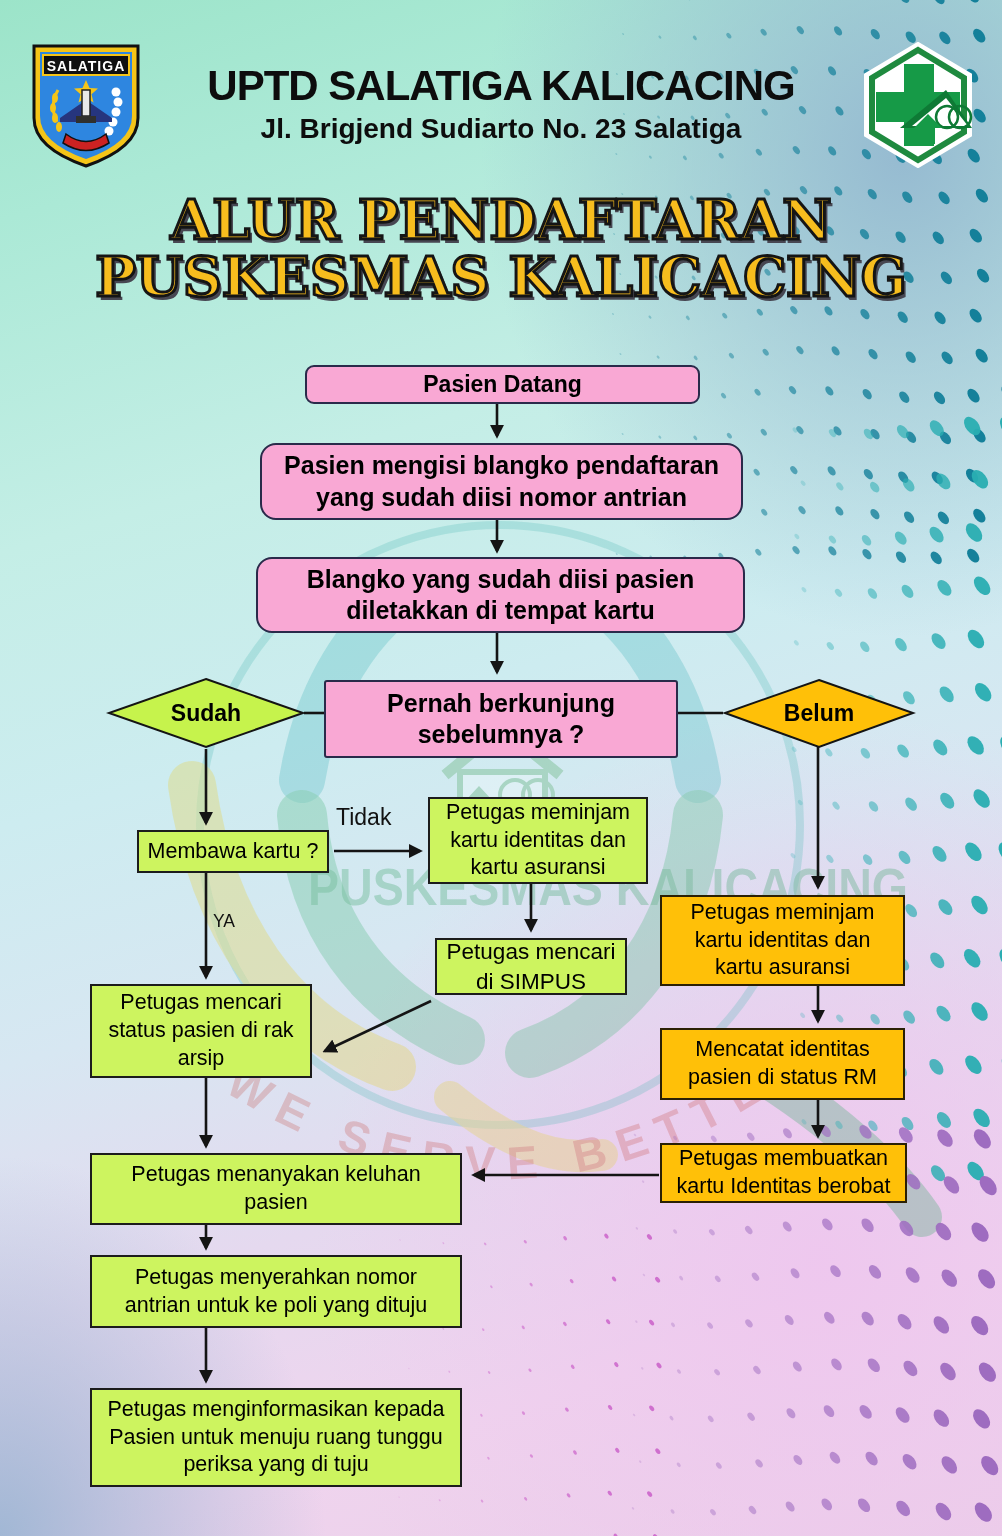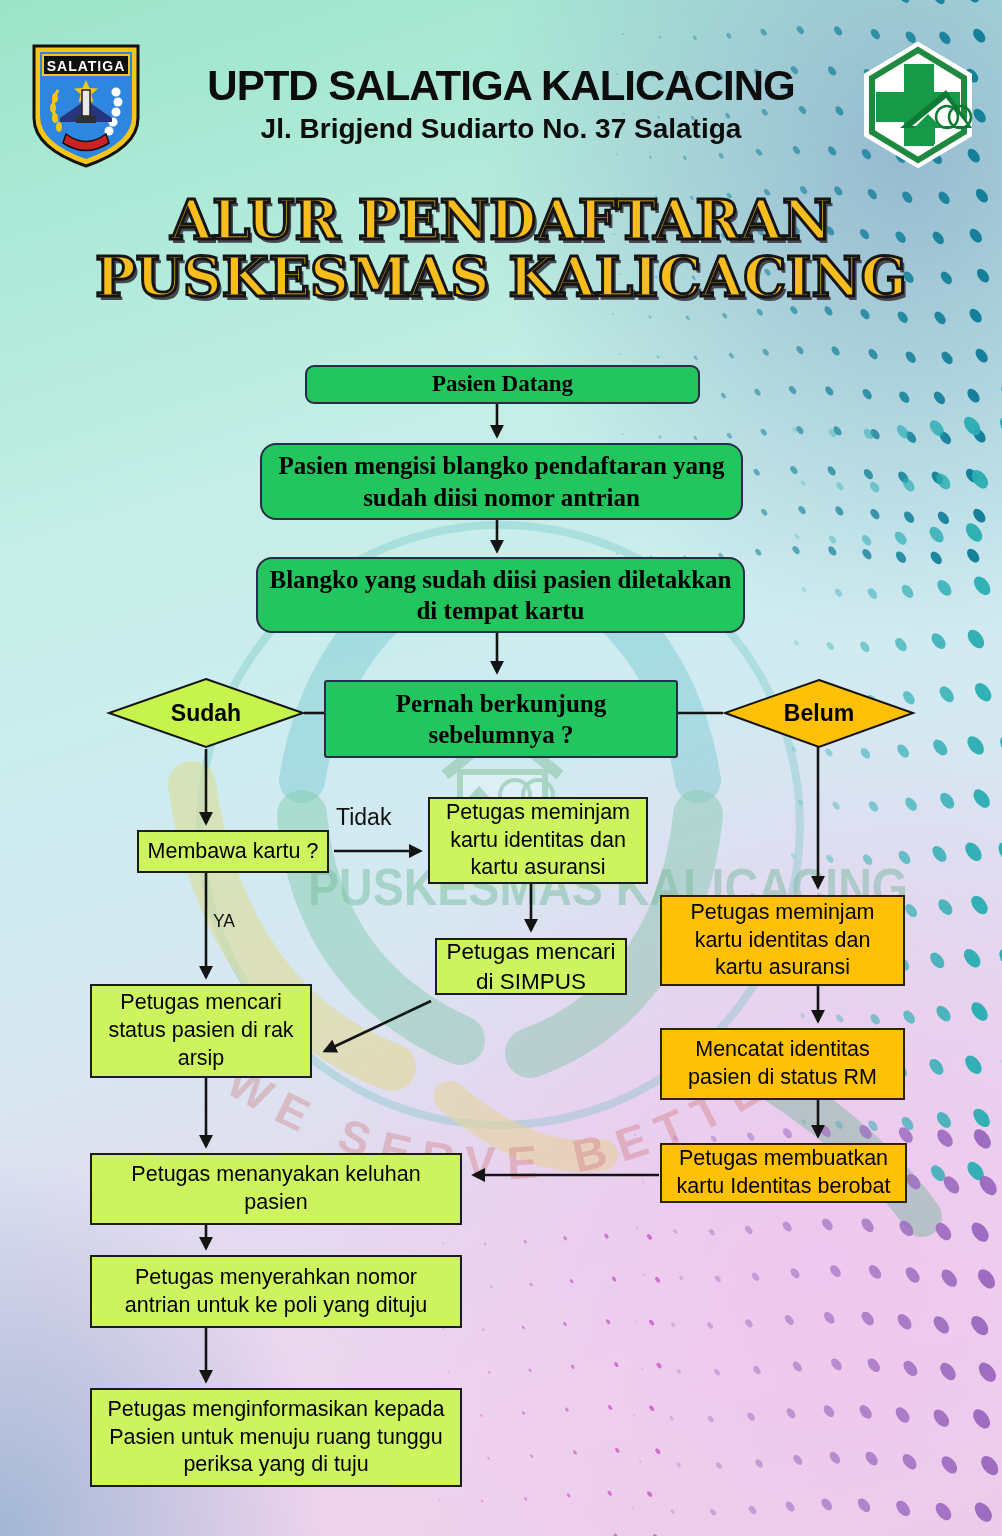--- a/index.html
+++ b/index.html
@@ -19,21 +19,21 @@
   .h-address{font-size:28px;font-weight:bold;margin-top:5px;}
   .emblem{position:absolute;z-index:7;}
   
   .poster-title{position:absolute;left:0;right:0;top:192px;text-align:center;z-index:7;
     font-family:"DejaVu Serif","Liberation Serif",serif;font-weight:bold;font-size:54px;line-height:1.06;
     color:#f7bd1e;-webkit-text-stroke:3px #151515;text-shadow:3px 4px 0 #474752;letter-spacing:0px;}
   
   #arrows{position:absolute;left:0;top:0;z-index:4;pointer-events:none;}
   .node{position:absolute;z-index:5;display:flex;align-items:center;justify-content:center;
         text-align:center;color:#000;box-sizing:border-box;padding:2px 8px;line-height:1.3;}
-  .purple{background:#22c55e;border:2px solid #2a2a4a;font-weight:bold;font-size:25px;line-height:1.25;font-family:Liberation Serif, serif;}
+  .purple{background:#f9a8d4;border:2px solid #2a2a4a;font-weight:bold;font-size:25px;line-height:1.25;}
   .green{background:#cdf45f;border:2px solid #1c1c1c;font-size:21.5px;}
   .orange{background:#ffc008;border:2px solid #2b2004;font-size:21.5px;}
   .diamond{position:absolute;z-index:5;overflow:visible;}
   .diamond text{font-family:"Liberation Sans","DejaVu Sans",sans-serif;font-weight:bold;font-size:23px;fill:#000;}
   .edge-label{position:absolute;z-index:6;color:#111;}
 </style>
 </head>
 <body>
 
 <div class="page">
@@ -81,21 +81,21 @@
         <circle cx="79" cy="89" r="4.5" fill="#fff"></circle>
     </g>
     <path d="M30,76 L56,58 L82,76 L82,80 L30,80 z" fill="#26357e"></path>
     <rect x="52" y="48" width="8" height="26" fill="#e9e9e9" stroke="#222" stroke-width="1.5"></rect>
     <rect x="46" y="74" width="20" height="7" fill="#30302e"></rect>
     <path d="M36,92 q20,15 40,0 l3,9 q-23,15 -46,0 z" fill="#cc2222" stroke="#111" stroke-width="1.5"></path>
   </svg>
 
   <div class="header-text">
     <div class="h-title">UPTD SALATIGA KALICACING</div>
-    <div class="h-address">Jl. Brigjend Sudiarto No. 37 Salatiga</div>
+    <div class="h-address">Jl. Brigjend Sudiarto No. 23 Salatiga</div>
   </div>
 
   <svg class="emblem" style="left:862px;top:42px" width="112" height="126" viewBox="0 0 112 126">
     <path d="M56,2 L108,33 L108,93 L56,124 L4,93 L4,33 z" fill="#ffffff" stroke="#ffffff" stroke-width="4"></path>
     <path d="M56,8 L102,36 L102,90 L56,118 L10,90 L10,36 z" fill="#ffffff" stroke="#1f8a3f" stroke-width="6"></path>
     <g>
       <rect x="42" y="22" width="30" height="82" fill="#169a47"></rect>
       <rect x="14" y="50" width="84" height="30" fill="#169a47"></rect>
     </g>
     <g>

